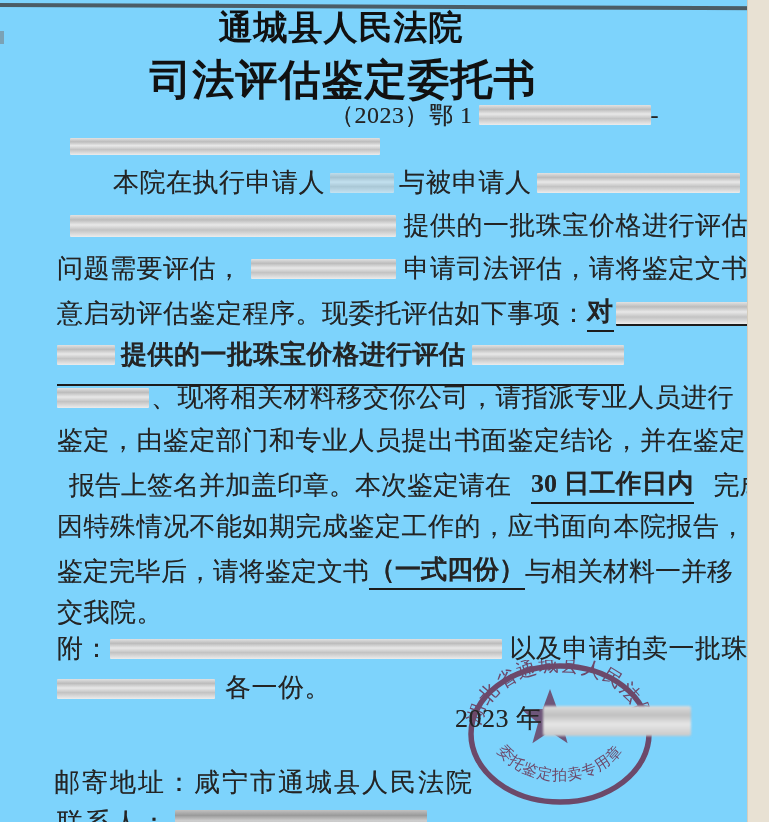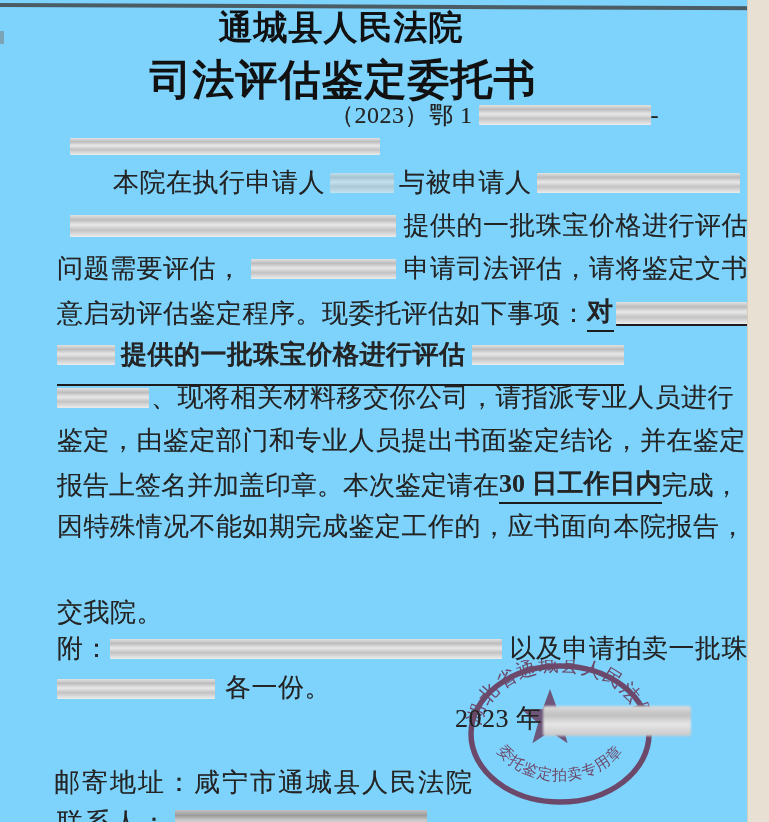--- a/index.html
+++ b/index.html
@@ -92,30 +92,35 @@
 
   <div class="line" style="left:57px;top:381px;width:691px;">
     <span class="rd" style="width:92px;margin-right:2px;"></span>
     <span>、现将相关材料移交你公司，请指派专业人员进行</span>
   </div>
 
   <div class="line" style="left:57px;top:424px;width:691px;">
     <span>鉴定，由鉴定部门和专业人员提出书面鉴定结论，并在鉴定</span>
   </div>
 
-  <div class="line" style="left:57px;top:467px;width:691px;letter-spacing:0;">
+  <div class="line" style="left:69px;top:467px;width:691px;letter-spacing:0;gap:20px;">
     <span>报告上签名并加盖印章。本次鉴定请在 </span>
     <span class="b u">30 日工作日内</span>
     <span>完成，</span>
   </div>
 
   <div class="line" style="left:57px;top:510px;width:691px;">
     <span>因特殊情况不能如期完成鉴定工作的，应书面向本院报告，</span>
   </div>
 
+  <div class="line" style="left:57px;top:553px;width:691px;letter-spacing:0;">
+    <span>鉴定完毕后，请将鉴定文书</span>
+    <span class="b u">（一式四份）</span>
+    <span>与相关材料一并移</span>
+  </div>
 
   <div class="line" style="left:57px;top:596px;width:691px;">
     <span>交我院。</span>
   </div>
 
   <div class="line" style="left:57px;top:632px;width:691px;">
     <span>附：</span>
     <span class="rd grow" style="margin-right:8px;"></span>
     <span>以及申请拍卖一批珠</span>
   </div>

